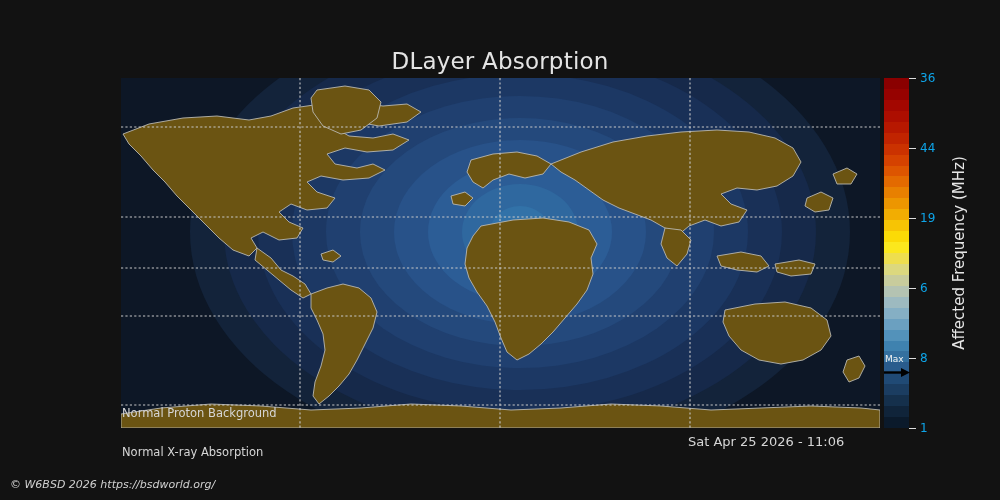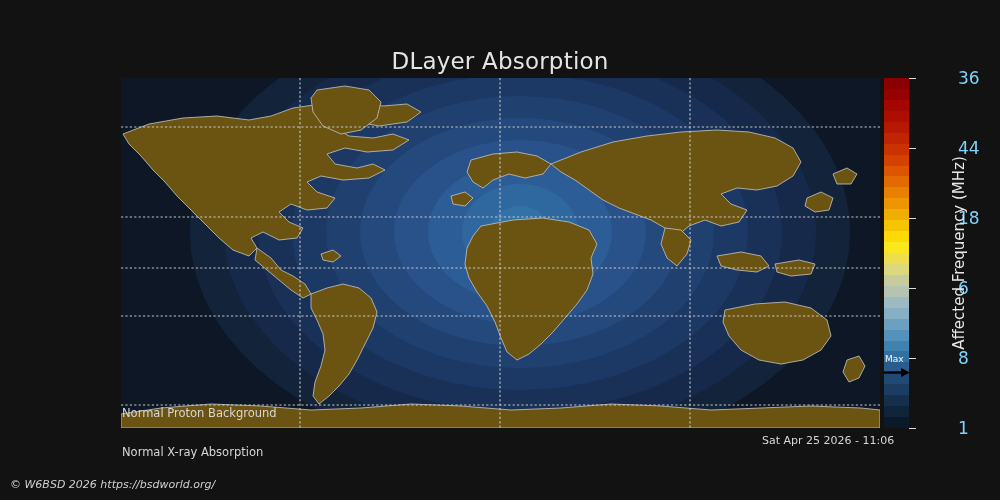--- a/index.html
+++ b/index.html
@@ -47,21 +47,21 @@
 
   
   .note {
     position: absolute;
     font-size: 11.5px;
     color: #d6d6d6;
     white-space: nowrap;
   }
   #note-proton { left: 122px; top: 406px; }
   #note-xray   { left: 122px; top: 445px; }
-  #timestamp   { left: 762px; top: 434px; font-size: 11px; }
+  #timestamp   { left: 688px; top: 434px; font-size: 13px; }
 
   #copyright {
     position: absolute;
     left: 10px;
     top: 478px;
     font-size: 11px;
     font-style: italic;
     color: #d0d0d0;
     white-space: nowrap;
   }
@@ -86,25 +86,24 @@
   .cb-tick {
     position: absolute;
     left: 25px;
     width: 7px;
     height: 0;
     border-top: 1.5px solid #dcdcdc;
   }
   .cb-ticklabel {
     position: absolute;
     left: 36px;
-    font-size: 17px;
-    color: #7dd3fc;
+    font-size: 12px;
+    color: #0ea5e9;
     transform: translateY(-50%);
     white-space: nowrap;
-    margin-left: 38px;
   }
   #colorbar-axis-label {
     position: absolute;
     left: 948px;
     top: 78px;
     height: 350px;
     width: 22px;
     display: flex;
     align-items: center;
     justify-content: center;
@@ -278,21 +277,21 @@
       <div class="cb-band" style="background: rgb(138, 0, 0); height: 10.9375px;"></div>
     </div>
   <div id="colorbar-ticks">
       <div class="cb-tick" style="top: 350px;"></div>
       <div class="cb-ticklabel" style="top: 350px;">1</div>
       <div class="cb-tick" style="top: 280px;"></div>
       <div class="cb-ticklabel" style="top: 280px;">8</div>
       <div class="cb-tick" style="top: 210px;"></div>
       <div class="cb-ticklabel" style="top: 210px;">6</div>
       <div class="cb-tick" style="top: 140px;"></div>
-      <div class="cb-ticklabel" style="top: 140px;">18</div>
+      <div class="cb-ticklabel" style="top: 140px;">19</div>
       <div class="cb-tick" style="top: 70px;"></div>
       <div class="cb-ticklabel" style="top: 70px;">44</div>
       <div class="cb-tick" style="top: 0px;"></div>
       <div class="cb-ticklabel" style="top: 0px;">36</div>
     </div>
 </div>
 
 <div id="max-marker" style="top: 354.75px; padding-left: 32px;">
   <div class="max-label">Max</div>
   <svg class="max-arrow" viewBox="0 0 26 9">

